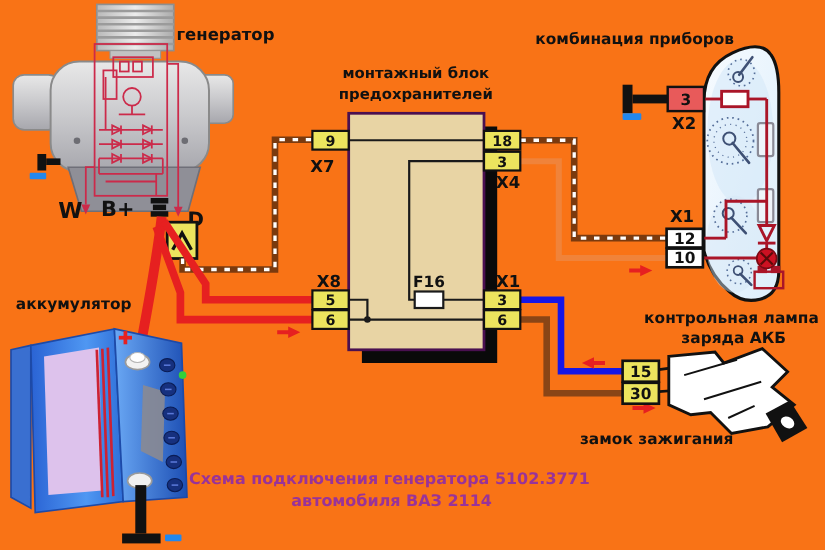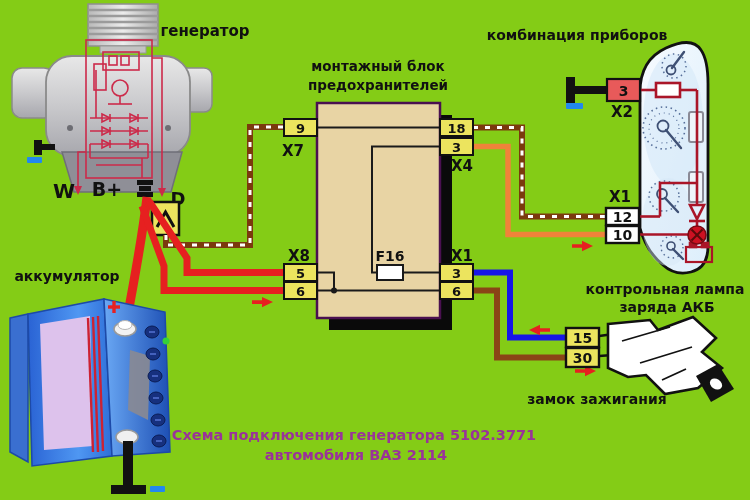--- a/index.html
+++ b/index.html
@@ -1,16 +1,16 @@
 <!DOCTYPE html>
 <html><head>
 <meta charset="utf-8">
 <style>
   html,body{margin:0;padding:0;background:#ffffff;}
-  .stage{position:relative;width:750px;height:500px;background:#84cc16;overflow:hidden;
+  .stage{position:relative;width:750px;height:500px;background:#f97316;overflow:hidden;
          font-family:"DejaVu Sans",sans-serif;}
   svg text{font-family:"DejaVu Sans",sans-serif;}
   .lbl{font-weight:bold;fill:#111111;}
   .pin{font-weight:bold;fill:#111111;}
   .conn{font-weight:bold;fill:#111111;}
   .cap{font-weight:bold;fill:#993399;}
 </style>
 </head>
 <body>
 

